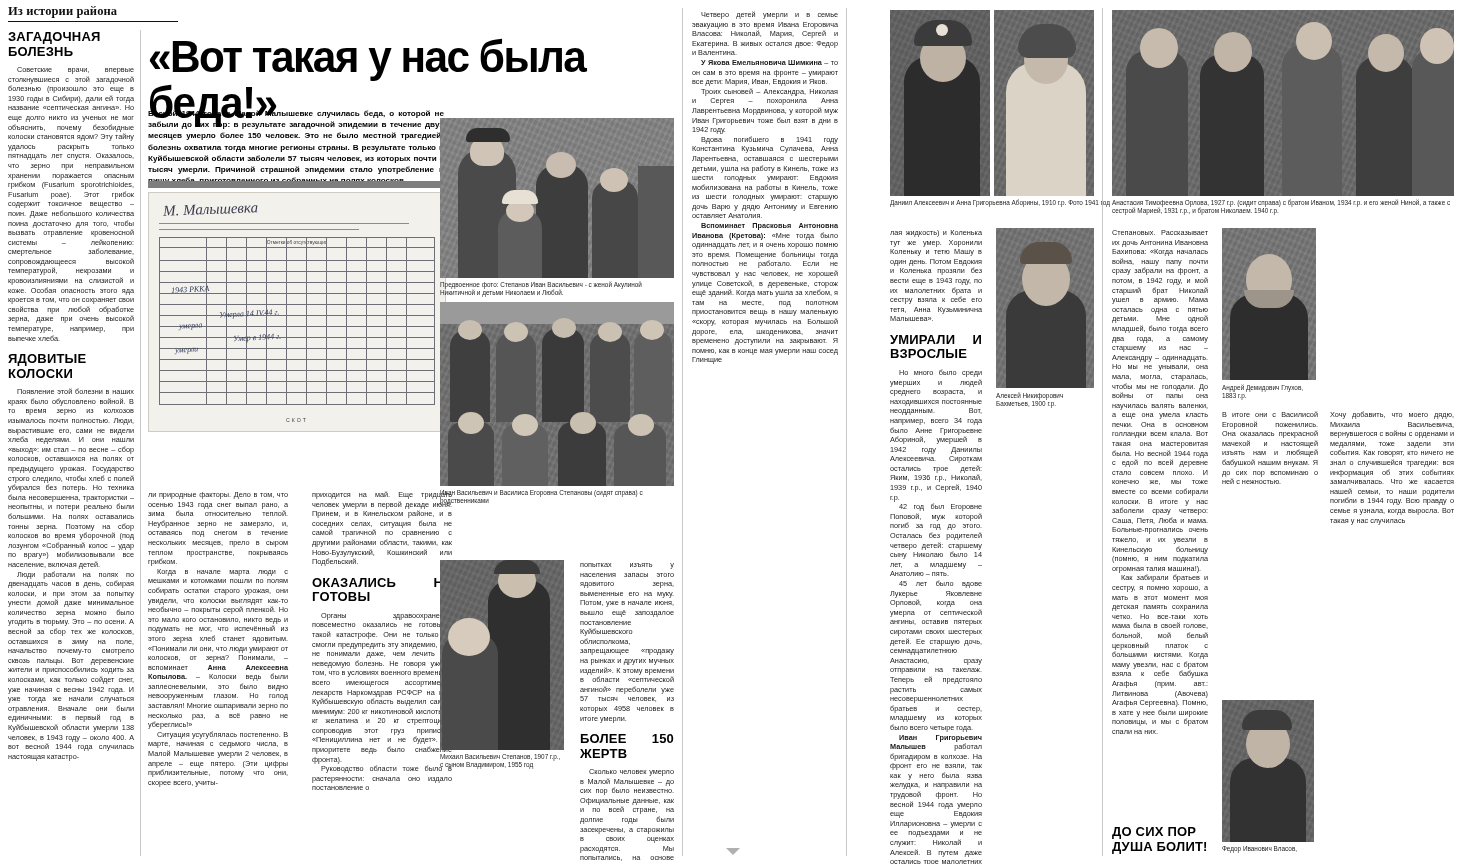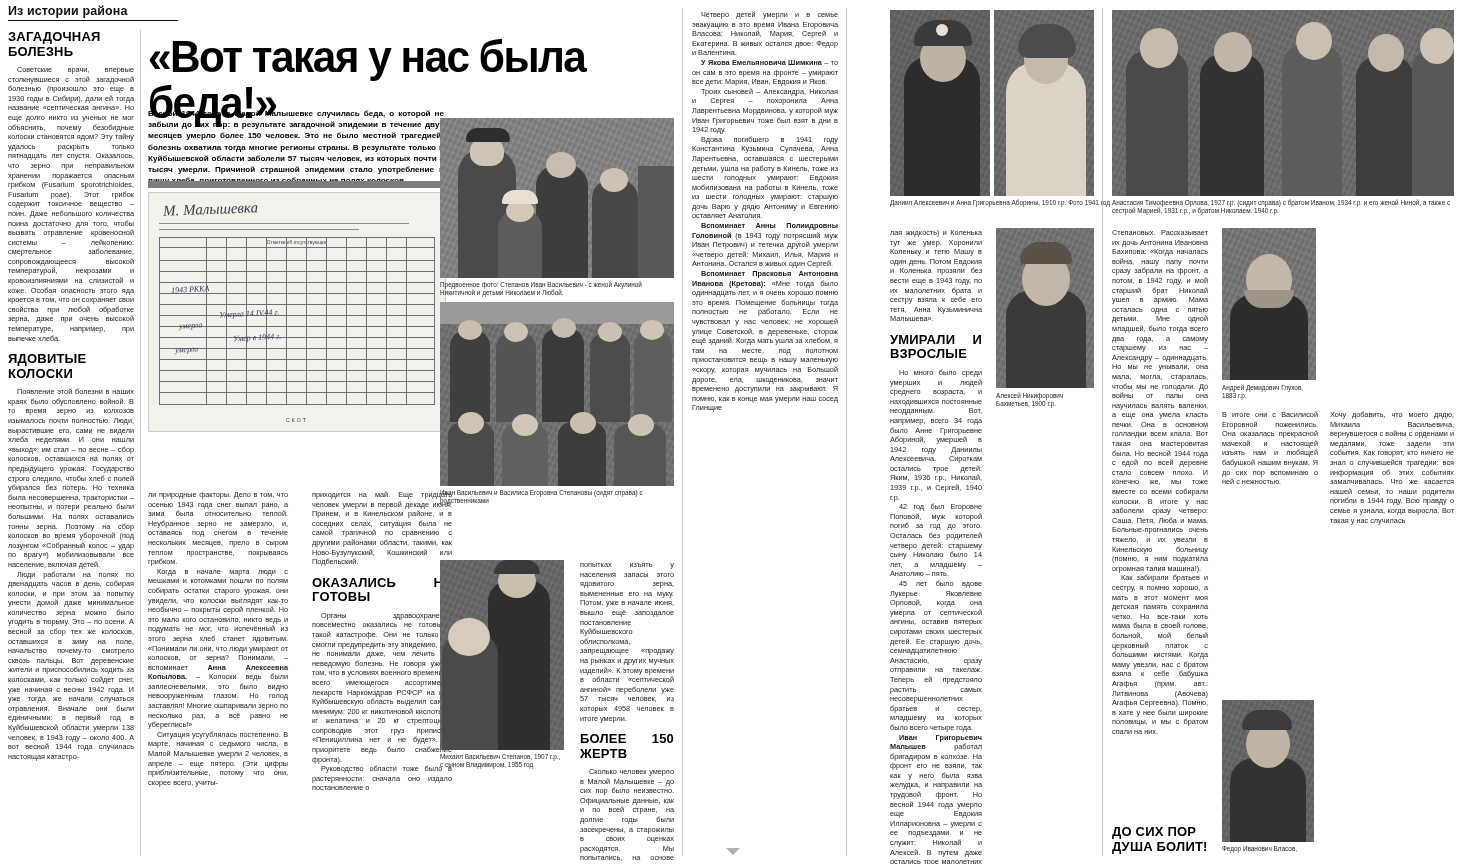--- a/index.html
+++ b/index.html
@@ -8,21 +8,21 @@
     font-family:"Liberation Sans", sans-serif;
     color:#111;
     -webkit-font-smoothing:antialiased;
   }
   .page{position:relative;width:1463px;height:864px;box-sizing:border-box;padding:0;}
 
   
   .kicker{
     position:absolute;left:8px;top:4px;width:170px;
     font-weight:bold;font-size:12.5px;letter-spacing:.1px;
-    border-bottom:1.6px solid #111;padding-bottom:2px;
+    border-bottom:1.6px solid #111;padding-bottom:2px;font-family:Liberation Serif, serif;
   }
 
   
   .col{position:absolute;box-sizing:border-box;}
   .body-txt{
     font-size:7.3px;line-height:9.6px;text-align:justify;
     -webkit-hyphens:auto;hyphens:auto;
     color:#1a1a1a;
   }
   .body-txt p{margin:0 0 0 0;text-indent:9px;}
@@ -243,21 +243,20 @@
 
   </div>
 
   <div class="vrule" style="left:682px;top:8px;height:848px;"></div>
 
   <div class="col body-txt" style="left:692px;top:10px;width:146px;height:846px;">
     <p>Четверо детей умерли и в семье эвакуацию в это время Ивана Егоровича Власова: Николай, Мария, Сергей и Екатерина. В живых остался двое: Федор и Валентина.</p>
     <p><b>У Якова Емельяновича Шимкина</b><span> – то он сам в это время на фронте – умирают все дети: Мария, Иван, Евдокия и Яков.</span></p>
     <p>Троих сыновей – Александра, Николая и Сергея – похоронила Анна Лаврентьевна Мордвинова, у которой муж Иван Григорьевич тоже был взят в дни в 1942 году.</p>
     <p>Вдова погибшего в 1941 году Константина Кузьмича Сулачева, Анна Ларентьевна, оставшаяся с шестерыми детьми, ушла на работу в Кинель, тоже из шести голодных умирают: Евдокия мобилизована на работы в Кинель, тоже из шести голодных умирают: старшую дочь Варю у дядю Антониму и Евгению оставляет Анатолия.</p>
-    <p><b>Вспоминает Анны Полиидровны Головиной</b><span> (в 1943 году потрясший муж Иван Петрович) и тетечка другой умерли «четверо детей: Михаил, Илья, Мария и Антонина. Остался в живых один Сергей.</span></p>
     <p><b>Вспоминает Прасковья Антоновна Иванова (Кретова):</b><span> «Мне тогда было одиннадцать лет, и я очень хорошо помню это время. Помещение больницы тогда полностью не работало. Если не чувствовал у нас человек, не хорошей улице Советской, в деревеньке, сторож ещё зданий. Когда мать ушла за хлебом, я там на месте, под полотном приостановится вещь в нашу маленькую «скору, которая мучилась на Большой дороге, ела, шкоденикова, значит временено доступили на закрывают. Я помню, как в конце мая умерли наш сосед Глинщие</span></p>
   </div>
 
   <div class="vrule" style="left:846px;top:8px;height:848px;"></div>
 
   <div class="ph" style="left:890px;top:10px;width:100px;height:186px;background:#6a6a6a;">
     <div class="grain"></div>
     <div style="position:absolute;left:14px;top:46px;width:76px;height:140px;background:#2c2c2c;border-radius:26px 26px 0 0;"></div>
     <div style="position:absolute;left:30px;top:24px;width:46px;height:48px;background:#bdb2a3;border-radius:50%;"></div>
     <div style="position:absolute;left:24px;top:10px;width:58px;height:26px;background:#3b3b3b;border-radius:22px 22px 4px 4px;"></div>

